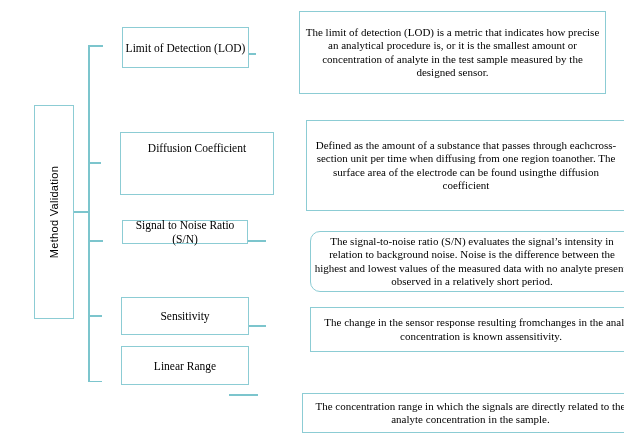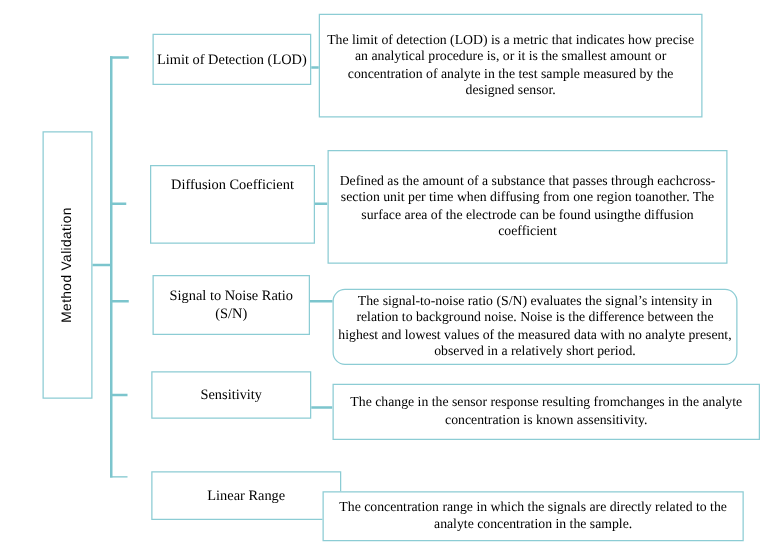--- a/index.html
+++ b/index.html
@@ -23,40 +23,41 @@
   }
   .label-box{
     font-size:11.5px;
     line-height:14px;
     margin-left:20px;
   }
   .desc-box{
     font-size:11px;
     line-height:13.5px;
     padding:2px 4px;
+    margin-left:44px;
   }
   .line{
     position:absolute;
     background:#7cc5cd;
   }
   
   #mv-box{left:34px;top:105px;width:40px;height:214px;}
   #mv-box .vtext{
     transform:rotate(-90deg);
     white-space:nowrap;
     font-family:"Liberation Sans", sans-serif;
     font-size:11px;
     letter-spacing:0.3px;
   }
   
   #label-0{left:102px;top:27px;width:127px;height:41px;}
-  #label-1{left:100px;top:132px;width:132px;height:63px;align-items:flex-start;padding-top:8px;}
-  #label-2{left:102px;top:220px;width:126px;height:48px;}
+  #label-1{left:100px;top:132px;width:154px;height:63px;align-items:flex-start;padding-top:8px;}
+  #label-2{left:102px;top:220px;width:126px;height:24px;}
   #label-3{left:101px;top:297px;width:128px;height:38px;}
-  #label-4{left:101px;top:377px;width:152px;height:39px;text-align:center;}
+  #label-4{left:101px;top:346px;width:128px;height:39px;text-align:center;}
   
   #desc-0{left:255px;top:11px;width:307px;height:83px;}
   #desc-1{left:262px;top:120px;width:320px;height:91px;}
   #desc-2{left:266px;top:231px;width:324px;height:61px;padding:1px 3px;border-radius:10px;}
   #desc-3{left:266px;top:307px;width:342px;height:45px;}
   #desc-4{left:258px;top:393px;width:337px;height:40px;padding:1px 4px;}
   
   #l-mv   {left:74px;top:211px;width:14px;height:1.5px;}
   #l-trunk{left:88px;top:45px;width:1.5px;height:337px;}
   #l-s0{left:88px;top:45px;width:15px;height:1.5px;}

